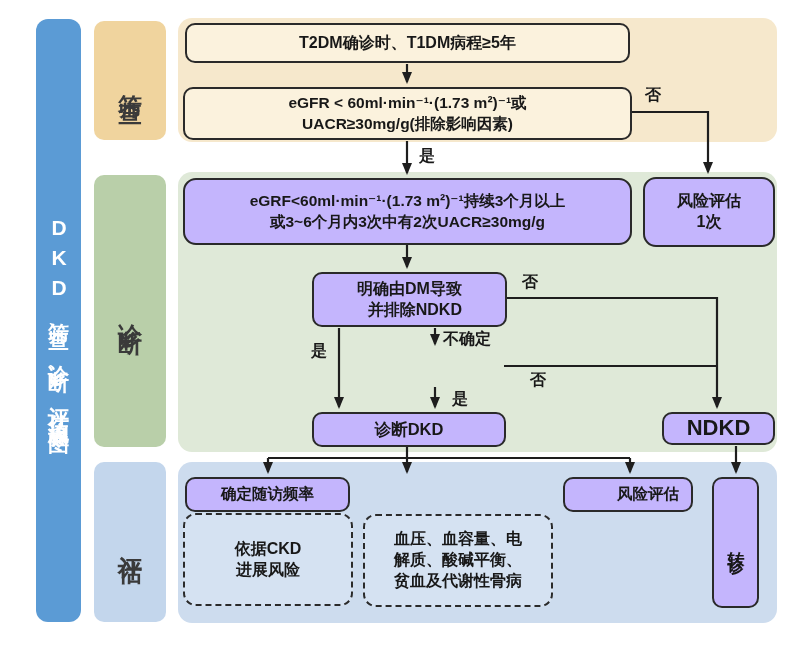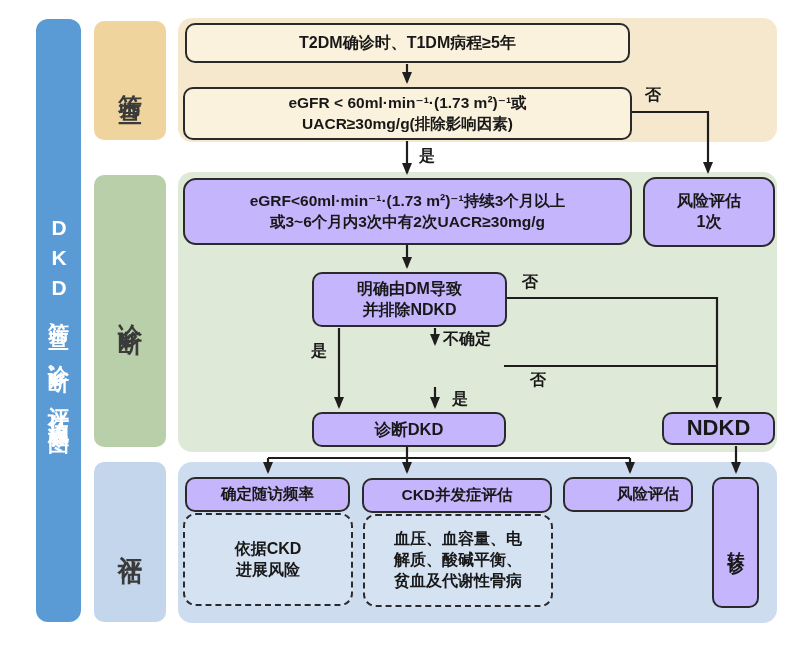--- a/index.html
+++ b/index.html
@@ -37,21 +37,21 @@
   }
   .fill-screen{background:#fbf2dd;}
   .fill-diag{background:#c4b5fd;}
   .fill-eval{background:#c4b5fd;}
   .fill-eval-dash{background:#d5e2f2;border-style:dashed;border-radius:13px;}
   .elabel{position:absolute;font-weight:bold;font-size:16px;color:#181818;white-space:nowrap;}
   .n-entry{left:185px;top:23px;width:445px;height:40px;font-size:16px;}
   .n-screen-test{left:183px;top:87px;width:449px;height:53px;font-size:15.5px;}
   .n-annual{left:643px;top:177px;width:132px;height:70px;font-size:16px;border-radius:13px;}
   .n-persist{left:183px;top:178px;width:449px;height:67px;font-size:15.5px;border-radius:13px;}
-  .n-dm-cause{left:312px;top:272px;width:195px;height:55px;font-size:16px;}
+  .n-dm-cause{left:312px;top:272px;width:195px;height:55px;font-size:16px;text-align:right;}
   .n-pathology{left:368px;top:349px;width:139px;height:37px;font-size:16px;}
   .n-dkd{left:312px;top:412px;width:194px;height:35px;font-size:16.5px;}
   .n-ndkd{left:662px;top:412px;width:113px;height:33px;font-size:22px;}
   .n-followup-h{left:185px;top:477px;width:165px;height:35px;font-size:15.5px;z-index:2;}
   .n-complication-h{left:362px;top:478px;width:190px;height:35px;font-size:15.5px;z-index:2;}
   .n-risk-h{left:563px;top:477px;width:130px;height:35px;font-size:15.5px;z-index:2;padding-left:40px;}
   .n-followup-d{left:183px;top:513px;width:170px;height:93px;font-size:16px;}
   .n-complication-d{left:363px;top:514px;width:190px;height:93px;font-size:16px;}
   .n-risk-d{left:562px;top:514px;width:133px;height:92px;font-size:16px;}
   .n-referral{left:712px;top:477px;width:47px;height:131px;font-size:17px;letter-spacing:6px;}
@@ -106,21 +106,20 @@
 并排除NDKD</div>
   <div class="node fill-diag n-dkd">诊断DKD</div>
   <div class="node fill-diag n-ndkd">NDKD</div>
 
   <div class="node fill-eval-dash n-followup-d">依据CKD
 进展风险</div>
   <div class="node fill-eval-dash n-complication-d">血压、血容量、电
 解质、酸碱平衡、
 贫血及代谢性骨病</div>
   <div class="node fill-eval n-followup-h">确定随访频率</div>
-  <div class="node fill-eval n-complication-h">CKD并发症评估</div>
   <div class="node fill-eval n-risk-h">风险评估</div>
   <div class="node fill-eval n-referral vtext">转诊</div>
 
   <span class="elabel" style="left:419px;top:146px;">是</span>
   <span class="elabel" style="left:645px;top:85px;">否</span>
   <span class="elabel" style="left:522px;top:272px;">否</span>
   <span class="elabel" style="left:443px;top:329px;">不确定</span>
   <span class="elabel" style="left:311px;top:341px;">是</span>
   <span class="elabel" style="left:530px;top:370px;">否</span>
   <span class="elabel" style="left:452px;top:389px;">是</span>

